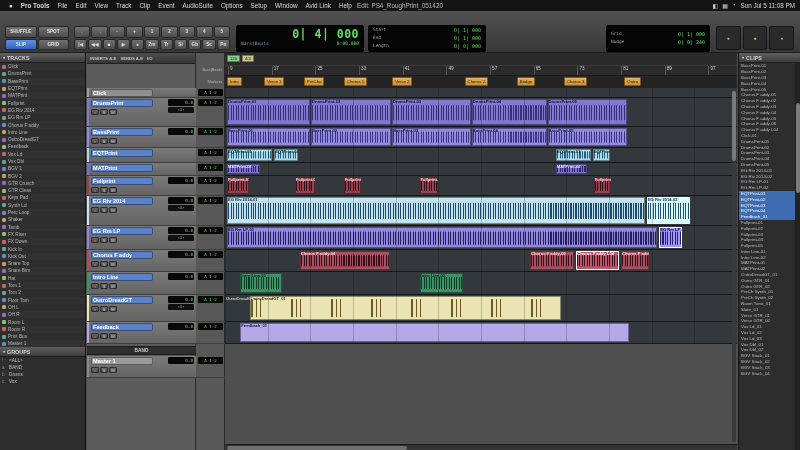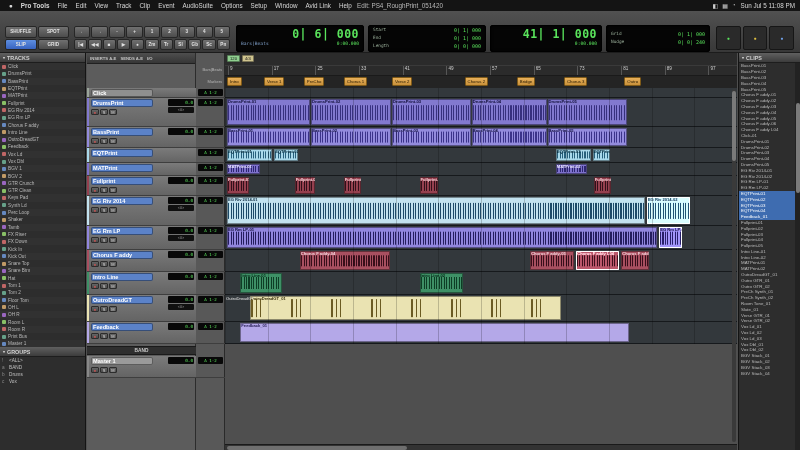--- a/index.html
+++ b/index.html
@@ -149,47 +149,40 @@
           <div class="tbtn">●</div>
           <div class="tbtn">Zm</div>
           <div class="tbtn">Tr</div>
           <div class="tbtn">Sl</div>
           <div class="tbtn">Gb</div>
           <div class="tbtn">Sc</div>
           <div class="tbtn">Pn</div>
         </div>
     </div>
     <div class="led-panel" id="main-counter">
-      <div class="led-big">0| 6| 000</div>
+      <div class="led-big">0| 4| 000</div>
       <div class="led-foot">
         <span class="led-lab">Bars|Beats</span>
         <span class="led-sub">0:00.000</span>
       </div>
     </div>
     <div class="led-panel" id="sel-panel">
         <div class="sel-row">
           <div class="lab">Start</div>
           <div>0| 1| 000</div>
         </div>
         <div class="sel-row">
           <div class="lab">End</div>
           <div>0| 1| 000</div>
         </div>
         <div class="sel-row">
           <div class="lab">Length</div>
           <div>0| 0| 000</div>
         </div>
       </div>
-    <div class="led-panel" id="cursor-panel">
-      <div class="led-big">41| 1| 000</div>
-      <div class="led-foot">
-          <span class="led-lab"></span>
-          <span class="led-sub">0:00.000</span>
-        </div>
-    </div>
     <div class="led-panel" id="gridnudge">
         <div class="sel-row">
           <div class="lab">Grid</div>
           <div>0| 1| 000</div>
         </div>
         <div class="sel-row">
           <div class="lab">Nudge</div>
           <div>0| 0| 240</div>
         </div>
       </div>

